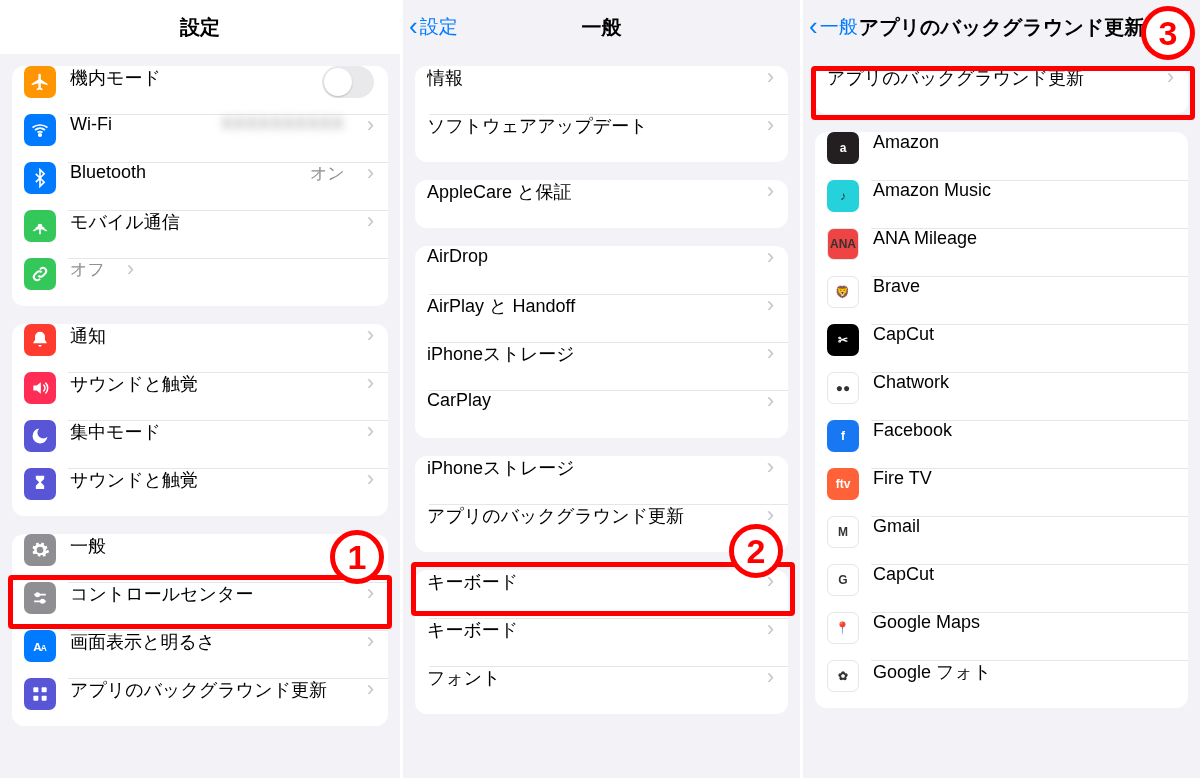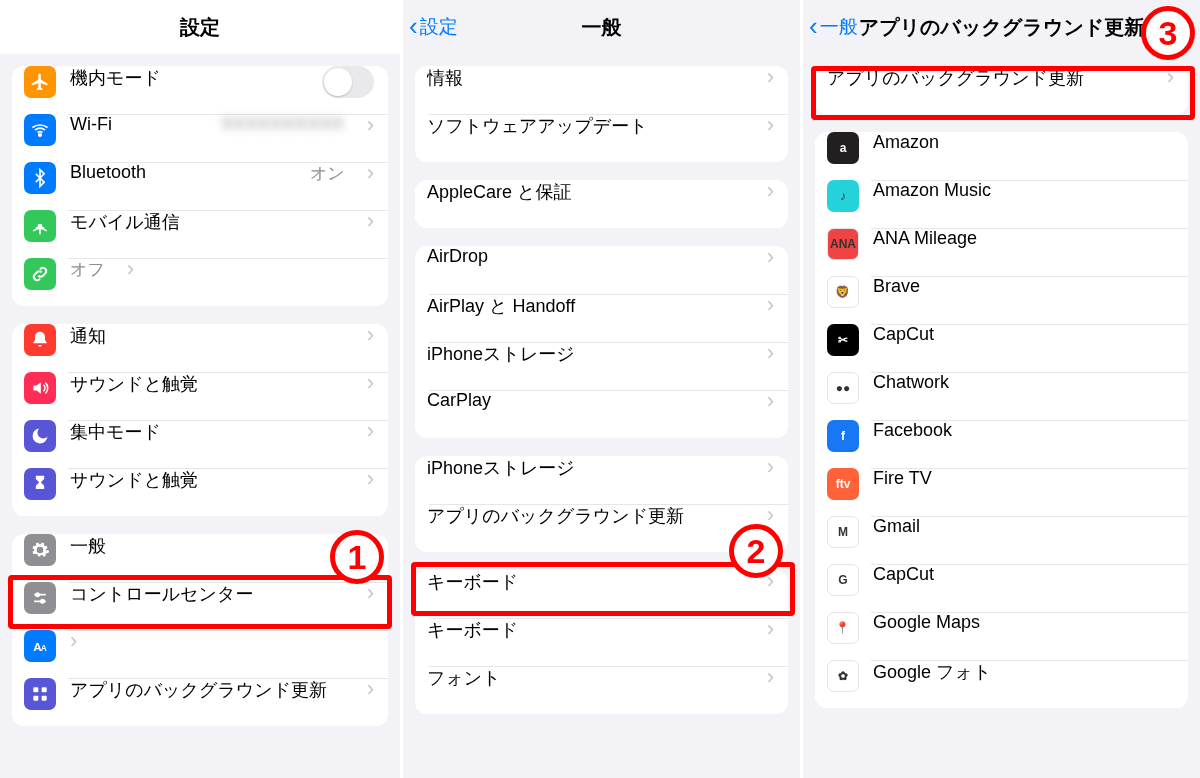--- a/index.html
+++ b/index.html
@@ -169,20 +169,21 @@
         <div class="row-label">コントロールセンター</div>
         <span class="chevron">›</span>
       </div>
       <div class="row">
         <div class="icon bg-blue">
             <svg viewBox="0 0 24 24" fill="#fff">
               <text x="4" y="18" font-size="14" font-weight="700" fill="#fff">A</text>
               <text x="13" y="18" font-size="10" font-weight="700" fill="#fff">A</text>
             </svg>
           </div>
+        <div class="row-label">画面表示と明るさ</div>
         <span class="chevron">›</span>
       </div>
       <div class="row">
         <div class="icon bg-indigo">
             <svg viewBox="0 0 24 24" fill="#fff">
               <rect x="4" y="4" width="6" height="6" rx="1"></rect>
               <rect x="14" y="4" width="6" height="6" rx="1"></rect>
               <rect x="4" y="14" width="6" height="6" rx="1"></rect>
               <rect x="14" y="14" width="6" height="6" rx="1"></rect>
             </svg>

